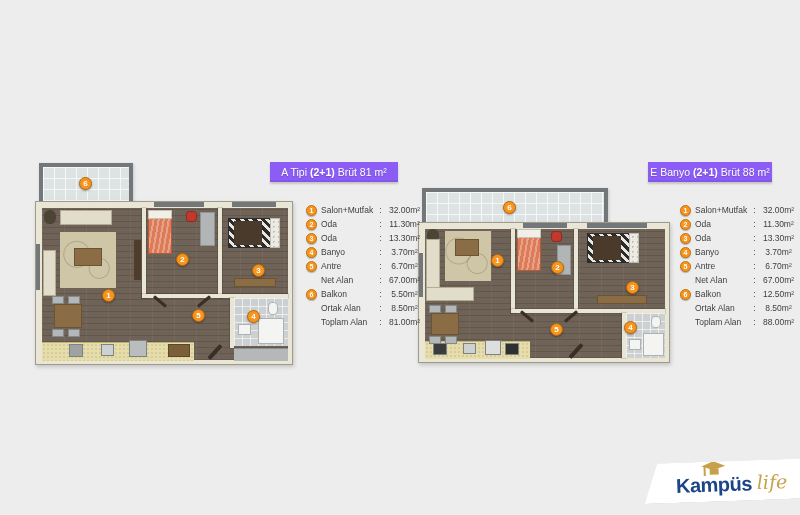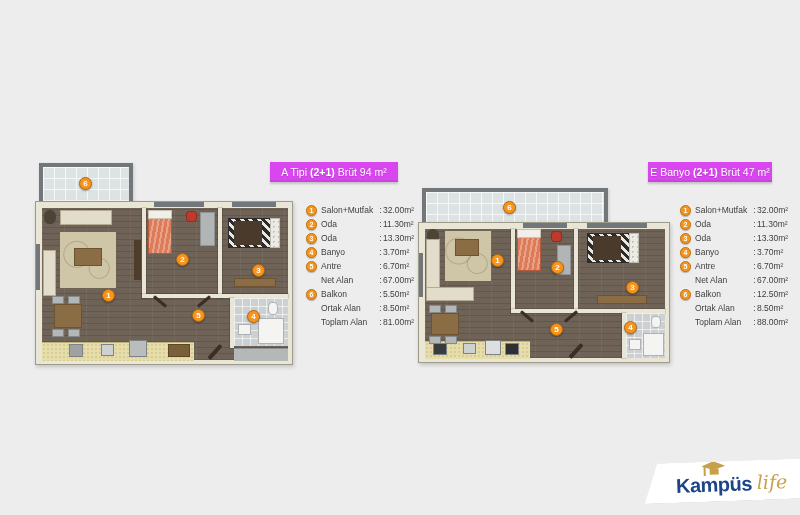--- a/index.html
+++ b/index.html
@@ -1,36 +1,36 @@
 <!DOCTYPE html>
 <html><head>
 <meta charset="utf-8">
 <style>
   html,body{margin:0;padding:0}
   body{width:800px;height:515px;background:#ededed;overflow:hidden;
        font-family:"Liberation Sans",sans-serif;position:relative}
 
   
-  .titlebar{position:absolute;height:20px;background:#d946ef;color:#fff;
+  .titlebar{position:absolute;height:20px;background:#8b5cf6;color:#fff;
     display:flex;align-items:center;justify-content:center;font-size:10.5px;
     box-shadow:0 2px 2px rgba(0,0,0,.18), inset 0 -2px 0 rgba(0,0,0,.06);
     white-space:pre;text-shadow:0 1px 1px rgba(0,0,0,.18)}
   .titlebar b{font-weight:bold}
 
   
   .legend{position:absolute;width:120px}
   .lrow{display:flex;align-items:center;height:14px;font-size:8.5px;color:#3e3e3e}
   .lnum{flex:0 0 11px;height:11px;border-radius:50%;background:#f7941e;
     border:1px solid #c0770f;box-sizing:border-box;color:#fff;font-size:7px;
     font-weight:bold;display:flex;align-items:center;justify-content:center;
     margin-right:4px;box-shadow:0 1px 1px rgba(0,0,0,.25)}
   .lnum:empty{background:transparent;border-color:transparent;box-shadow:none}
   .llabel{flex:0 0 57px}
   .lsep{flex:0 0 5px;text-align:center}
-  .lval{flex:1;text-align:left}
+  .lval{flex:1;text-align:center}
 
   
   .plan{position:absolute}
   .mainbody{position:absolute;background:#e9e6d6;border:1px solid #9e9b8a;
     box-sizing:border-box;box-shadow:1px 2px 4px rgba(0,0,0,.18)}
   .wood{position:absolute;background-color:#6f6257;
     background-image:repeating-linear-gradient(0deg,rgba(0,0,0,.12) 0 1px,transparent 1px 6px),
                      repeating-linear-gradient(90deg,rgba(255,255,255,.05) 0 1px,transparent 1px 22px)}
   .balcony{position:absolute;background-color:#dde2e3;
     background-image:linear-gradient(rgba(255,255,255,.7) 1px,transparent 1px),
@@ -214,24 +214,24 @@
 
   <div class="marker" style="left:85px;top:13px">6</div>
   <div class="marker" style="left:73px;top:66px">1</div>
   <div class="marker" style="left:133px;top:73px">2</div>
   <div class="marker" style="left:208px;top:93px">3</div>
   <div class="marker" style="left:132px;top:135px">5</div>
   <div class="marker" style="left:206px;top:133px">4</div>
 </div>
 
 <div class="titlebar" style="left:270px;top:162px;width:128px">
-  <span>A Tipi </span><b>(2+1)</b><span> Brüt 94 m²</span>
+  <span>A Tipi </span><b>(2+1)</b><span> Brüt 81 m²</span>
 </div>
 <div class="titlebar" style="left:648px;top:162px;width:124px">
-  <span>E Banyo </span><b>(2+1)</b><span> Brüt 47 m²</span>
+  <span>E Banyo </span><b>(2+1)</b><span> Brüt 88 m²</span>
 </div>
 
 <div class="legend" style="left:306px;top:203px">
   <div class="lrow">
       <span class="lnum">1</span>
       <span class="llabel">Salon+Mutfak</span>
       <span class="lsep">:</span>
       <span class="lval">32.00m²</span>
     </div>
   <div class="lrow">

